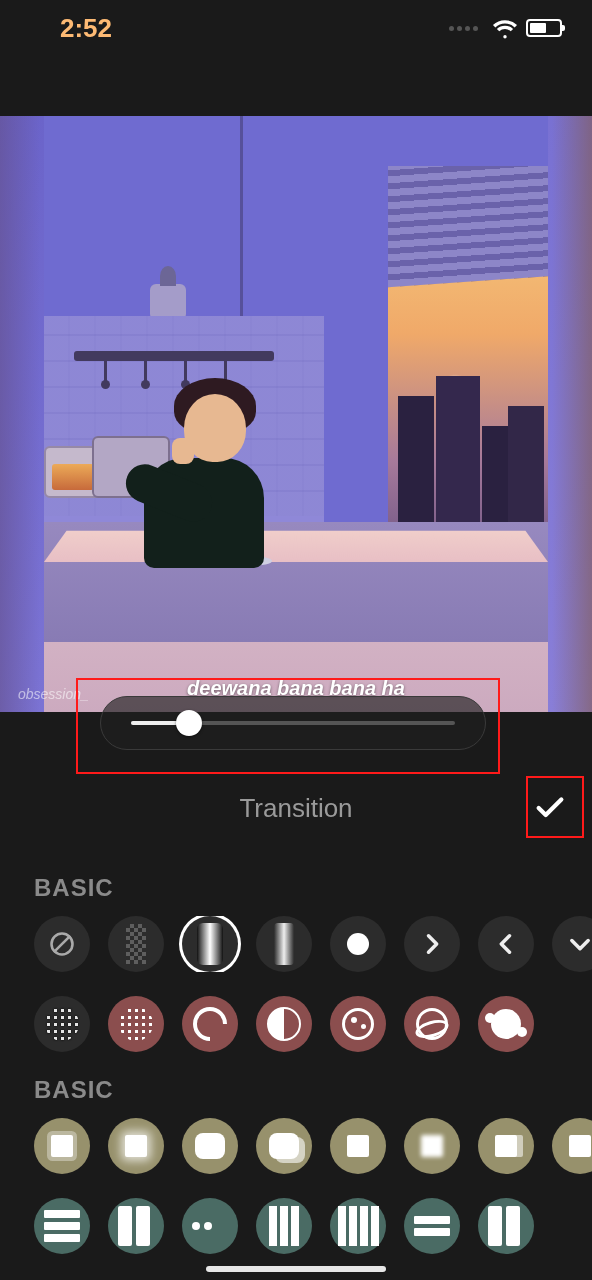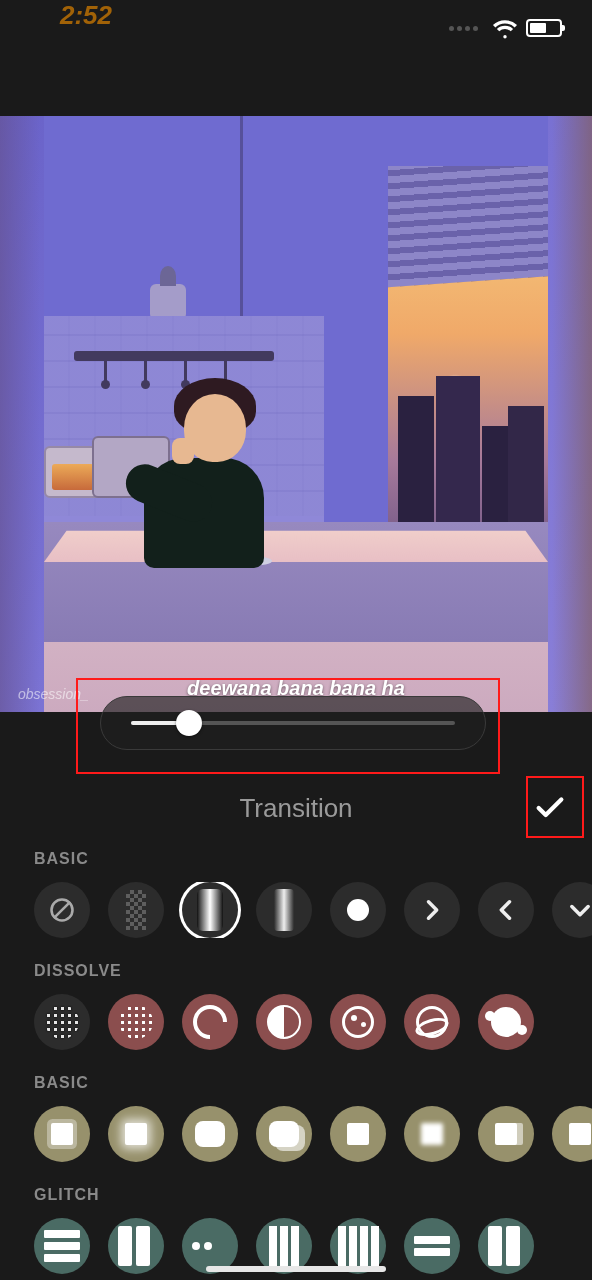--- a/index.html
+++ b/index.html
@@ -12,26 +12,26 @@
     overflow: hidden;
     position: relative;
   }
 
   
   .status-bar {
     position: absolute;
     top: 0; left: 0; right: 0;
     height: 56px;
     display: flex;
+    align-items: center;
     padding: 0 30px 0 60px;
     justify-content: space-between;
     font-size: 26px;
     font-weight: 600;
-    color: #a16207;
-    font-style: italic;
+    color: #fdba74;
   }
   .status-right { display: flex; align-items: center; gap: 8px; }
   .dots {
     display: flex; gap: 3px; align-items: center; margin-right: 6px;
   }
   .dots span { width: 5px; height: 5px; border-radius: 50%; background: #555; }
   .wifi-icon svg { width: 26px; height: 26px; display: block; }
   .battery {
     width: 36px; height: 18px; border: 2px solid #fff; border-radius: 4px;
     position: relative;
@@ -252,22 +252,22 @@
   }
   .confirm-btn svg { width: 34px; height: 34px; }
 
   
   .content {
     position: absolute; left: 0; right: 0; top: 850px; bottom: 0;
     overflow: hidden;
     padding-left: 34px;
   }
   .category-label {
-    font-size: 16px; font-weight: 700; letter-spacing: 1px;
-    color: #8a8a8a; margin-bottom: 14px;
+    font-size: 24px; font-weight: 700; letter-spacing: 1px;
+    color: #8a8a8a; margin-bottom: 14px; margin-top: 24px;
   }
   .row {
     display: flex; gap: 18px; margin-bottom: 24px; overflow: hidden;
     padding-right: 0;
   }
   .opt {
     width: 56px; height: 56px; border-radius: 50%;
     background: #2c2c2c;
     display: flex; align-items: center; justify-content: center;
     flex-shrink: 0;
@@ -490,21 +490,20 @@
           <polyline points="15 5 8 12 15 19"></polyline>
         </svg>
     </div>
     <div class="opt">
       <svg viewBox="0 0 24 24" fill="none" stroke="#eee" stroke-width="3" stroke-linecap="round" stroke-linejoin="round">
           <polyline points="5 9 12 16 19 9"></polyline>
         </svg>
     </div>
   </div>
 
-  <div class="category-label">DISSOLVE</div>
   <div class="row dissolve">
     <div class="opt">
         <div class="dot-grid dark"></div>
       </div>
     <div class="opt">
         <div class="dot-grid"></div>
       </div>
     <div class="opt">
         <div class="swirl"></div>
       </div>
@@ -543,21 +542,20 @@
         <div class="sq blur"></div>
       </div>
     <div class="opt">
         <div class="stack"></div>
       </div>
     <div class="opt">
         <div class="sq"></div>
       </div>
   </div>
 
-  <div class="category-label">GLITCH</div>
   <div class="row glitch">
     <div class="opt">
         <div class="gl-bars">
           <span></span>
           <span></span>
           <span></span>
         </div>
       </div>
     <div class="opt">
         <div class="gl-2">

